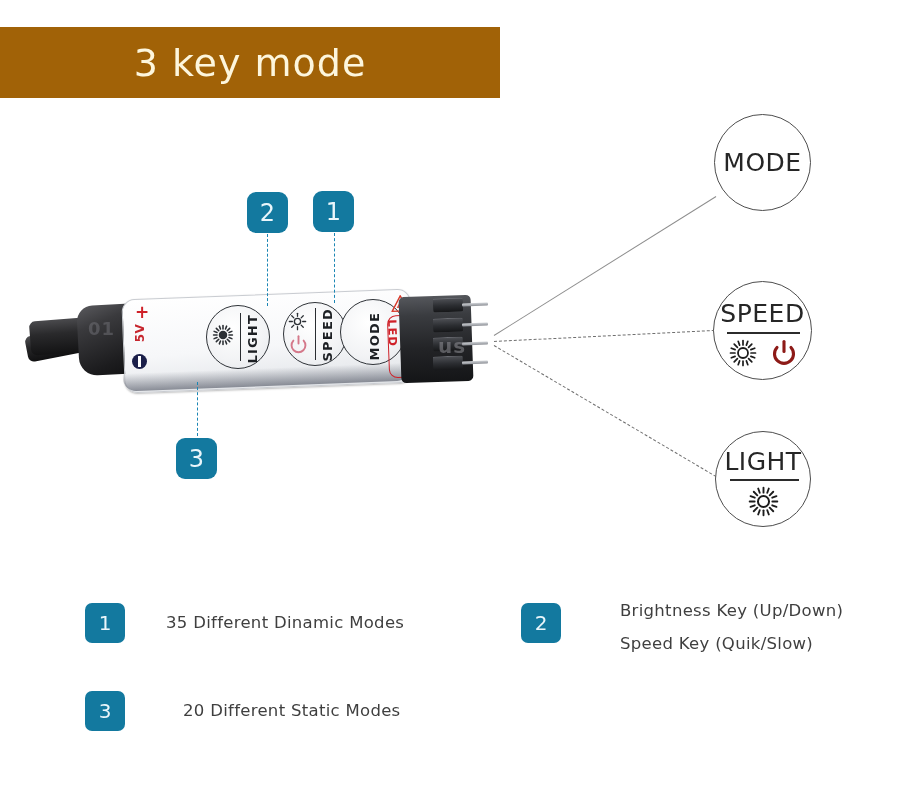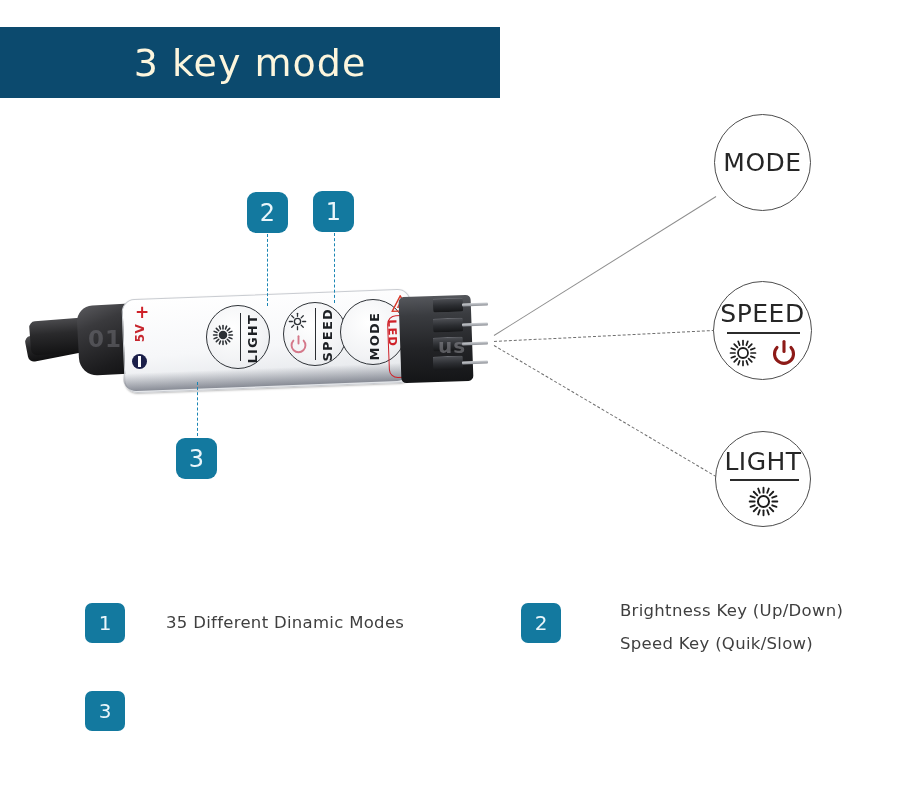--- a/index.html
+++ b/index.html
@@ -6,21 +6,21 @@
   body{
     width:900px;height:793px;position:relative;overflow:hidden;
     background:#ffffff;
     font-family:"DejaVu Sans","Liberation Sans",sans-serif;
   }
   .stage{position:absolute;left:0;top:0;width:900px;height:793px;}
 
   
   .banner{
     position:absolute;left:0;top:27px;width:500px;height:71px;
-    background:#0c4a6e;
+    background:#a16207;
   }
   .banner-title{
     position:absolute;left:0;top:0;width:500px;height:71px;
     display:flex;align-items:center;justify-content:center;
     color:#fdf6dd;font-size:38px;letter-spacing:1px;font-weight:400;
     font-family:"DejaVu Sans","Liberation Sans",sans-serif;
   }
 
   
   .circle{
@@ -62,22 +62,22 @@
     border-radius:6px;
     transform:rotate(-11deg);
   }
   .strain-relief{
     position:absolute;left:48px;top:22px;width:86px;height:70px;
     background:linear-gradient(160deg,#5a5a5e 0%,#3a3a3d 25%,#1c1c1e 70%,#0d0d0e 100%);
     border-radius:16px 10px 14px 18px;
     transform:rotate(-3deg);
   }
   .watermark{
-    position:absolute;left:58px;top:44px;
-    font-size:23px;color:#6e6e74;opacity:.55;letter-spacing:1px;
+    position:absolute;left:58px;top:36px;
+    font-size:18px;color:#6e6e74;opacity:.55;letter-spacing:1px;
     font-weight:700;
   }
   .watermark2{
     position:absolute;left:408px;top:52px;
     font-size:20px;color:#9a9aa0;opacity:.5;letter-spacing:1px;
     font-weight:700;
   }
 
   .body-white{
     position:absolute;left:93px;top:12px;width:287px;height:92px;
@@ -367,14 +367,15 @@
 
   <div class="legend-badge" style="left:521px;top:603px;">
     <span>2</span>
   </div>
   <div class="legend-text" style="left:620px;top:601px;">Brightness Key (Up/Down)</div>
   <div class="legend-text" style="left:620px;top:634px;">Speed Key (Quik/Slow)</div>
 
   <div class="legend-badge" style="left:85px;top:691px;">
     <span>3</span>
   </div>
+  <div class="legend-text" style="left:183px;top:701px;">20 Different Static Modes</div>
 
 </div>
 
 </body></html>

